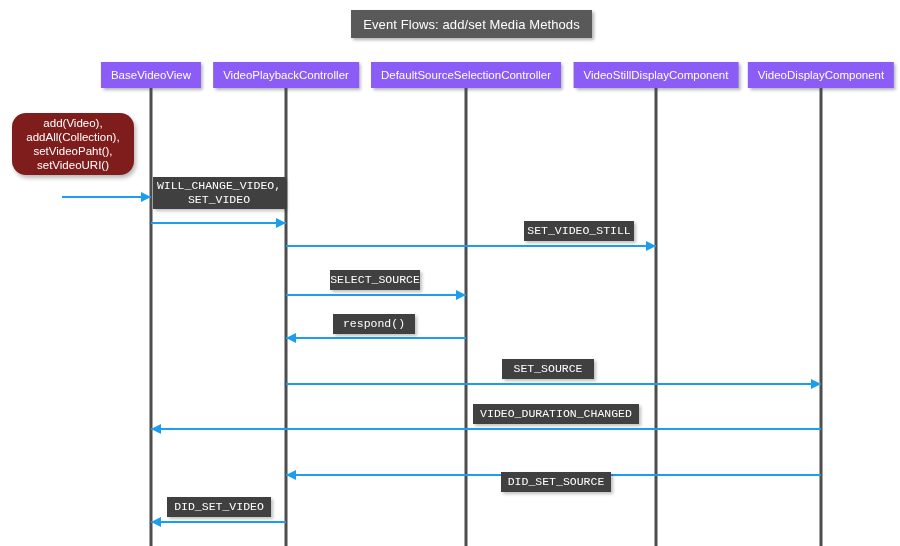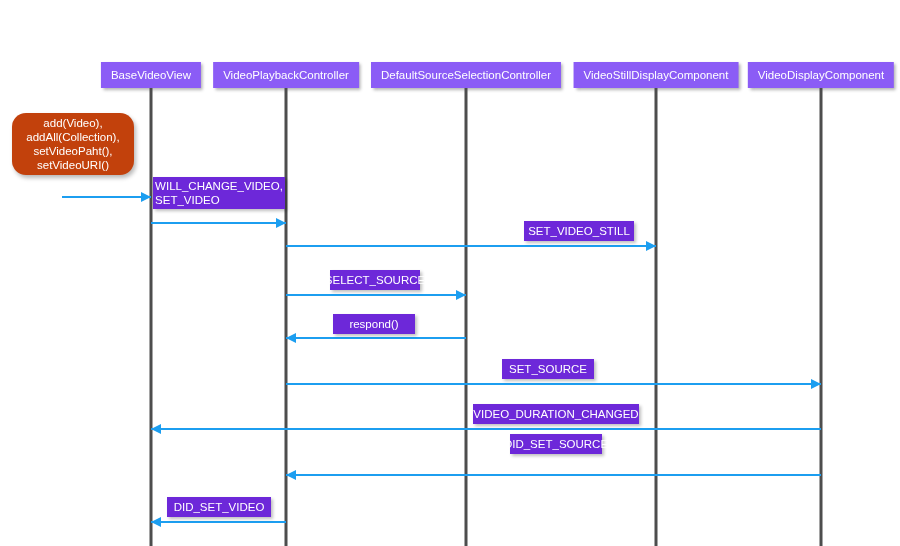--- a/index.html
+++ b/index.html
@@ -61,21 +61,21 @@
     position: absolute;
     top: 88px;
     width: 3px;
     background: #4d4d4d;
     transform: translateX(-1.5px);
   }
 
   
   .note-box {
     position: absolute;
-    background: #c2410c;
+    background: #7f1d1d;
     border-radius: 14px;
     box-shadow: 2px 3px 4px rgba(0,0,0,0.28);
     color: #ffffff;
     font-size: 11.5px;
     line-height: 14px;
     display: flex;
     align-items: center;
     justify-content: center;
     text-align: center;
     box-sizing: border-box;
@@ -97,40 +97,42 @@
   }
   .arrow-head.right {
     border-left: 10px solid #1c9ef0;
   }
   .arrow-head.left {
     border-right: 10px solid #1c9ef0;
   }
 
   .msg-label {
     position: absolute;
-    background: #6d28d9;
+    background: #404040;
     box-shadow: 2px 2px 3px rgba(0,0,0,0.25);
     color: #ffffff;
     font-size: 11.5px;
     line-height: 14px;
-    text-align: left;
+    text-align: center;
     white-space: pre-line;
     padding: 3px 8px;
     box-sizing: border-box;
     transform: translateX(-50%);
     display: flex;
     align-items: center;
     justify-content: center;
+    font-family: Liberation Mono, monospace;
   }
 </style>
 </head>
 <body>
 
 <div id="diagram">
 
+  <div class="title-box">Event Flows: add/set Media Methods</div>
 
   <div id="participants-layer">
       <div class="participant" style="left: 151px;">
         <span>BaseVideoView</span>
       </div>
       <div class="participant" style="left: 286px; text-align: center;">
         <span>VideoPlaybackController</span>
       </div>
       <div class="participant" style="left: 466px;">
         <span>DefaultSourceSelectionController</span>
@@ -172,21 +174,21 @@
       <div class="arrow-head left" style="top: 333px; left: 286px;"></div>
       <div class="msg-label" style="left: 374px; top: 314px; width: 82px; height: 20px;">respond()</div>
       <div class="msg-line" style="left: 286px; width: 535px; top: 383px;"></div>
       <div class="arrow-head right" style="top: 379px; left: 811px;"></div>
       <div class="msg-label" style="left: 548px; top: 359px; width: 92px; height: 20px;">SET_SOURCE</div>
       <div class="msg-line" style="left: 151px; width: 670px; top: 428px;"></div>
       <div class="arrow-head left" style="top: 424px; left: 151px;"></div>
       <div class="msg-label" style="left: 556px; top: 404px; width: 166px; height: 20px;">VIDEO_DURATION_CHANGED</div>
       <div class="msg-line" style="left: 286px; width: 535px; top: 474px;"></div>
       <div class="arrow-head left" style="top: 470px; left: 286px;"></div>
-      <div class="msg-label" style="left: 556px; top: 434px; width: 92px; height: 20px;">DID_SET_SOURCE</div>
+      <div class="msg-label" style="left: 556px; top: 472px; width: 110px; height: 20px;">DID_SET_SOURCE</div>
       <div class="msg-line" style="left: 151px; width: 135px; top: 521px;"></div>
       <div class="arrow-head left" style="top: 517px; left: 151px;"></div>
       <div class="msg-label" style="left: 219px; top: 497px; width: 104px; height: 20px;">DID_SET_VIDEO</div>
       <div class="msg-line" style="left: 62px; width: 89px; top: 196px;"></div>
       <div class="arrow-head right" style="left: 141px; top: 192px;"></div>
     </div>
 
 </div>
 
 </body></html>

